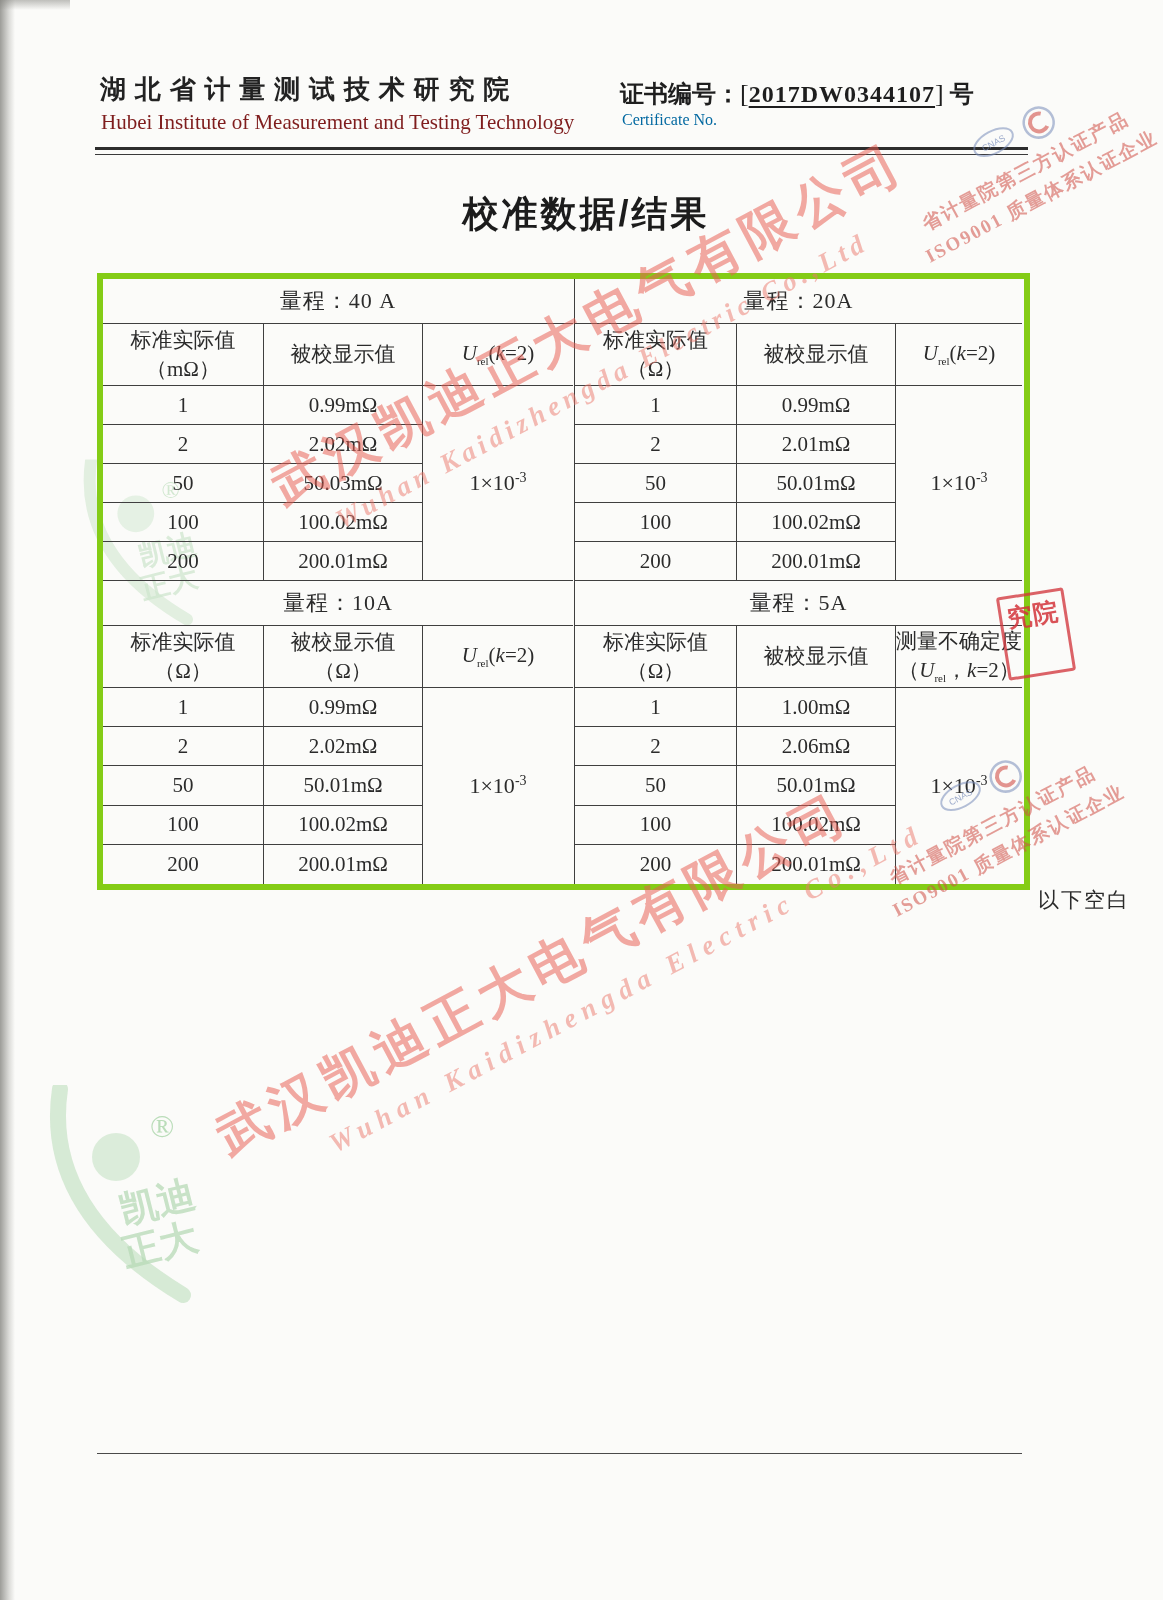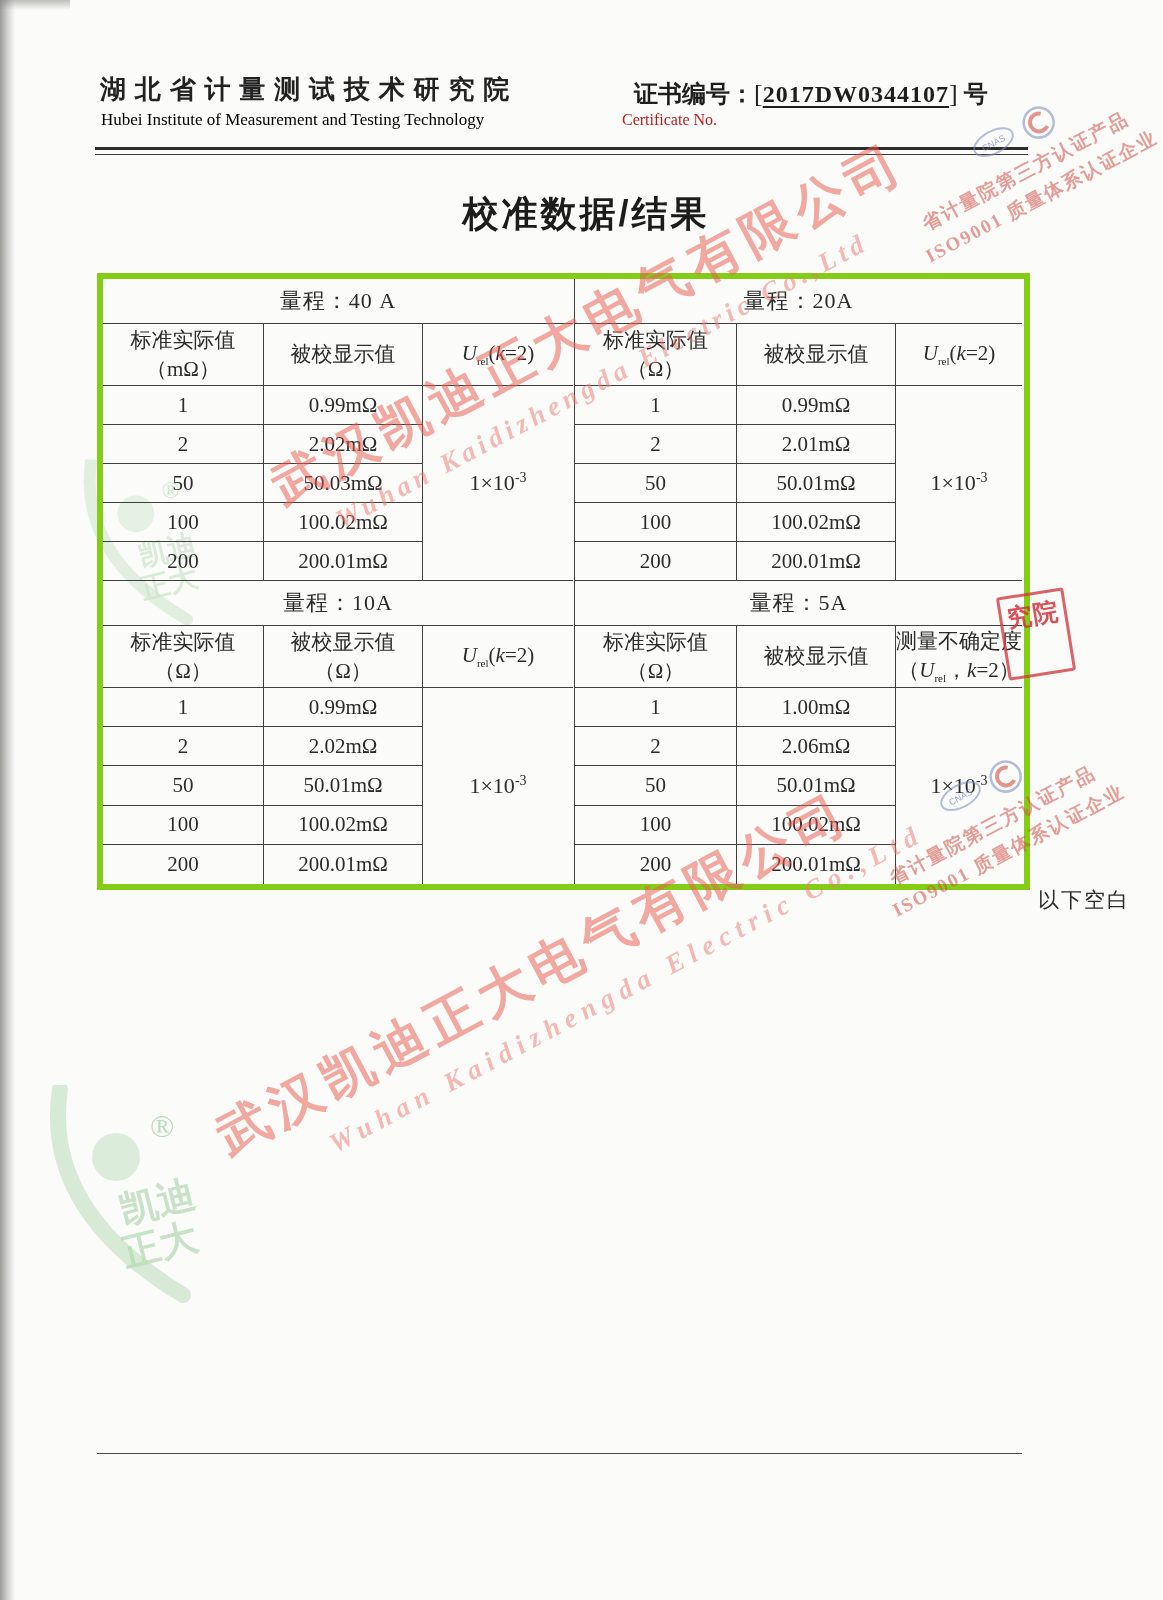--- a/index.html
+++ b/index.html
@@ -9,26 +9,26 @@
     font-family:"Liberation Serif","DejaVu Serif",serif; color:#2b2b2b;
   }
   
   .edge-left{position:absolute;left:0;top:0;width:15px;height:100%;
     background:linear-gradient(to right, rgba(125,125,120,.75), rgba(160,160,155,.35) 60%, rgba(0,0,0,0));z-index:4;}
   .edge-topleft{position:absolute;left:0;top:0;width:70px;height:10px;
     background:linear-gradient(to bottom, rgba(130,130,125,.5), rgba(0,0,0,0));z-index:4;}
   
   .org-cn{position:absolute;left:100px;top:72px;font-size:26px;font-weight:bold;
     letter-spacing:.34em;font-family:"Liberation Sans",sans-serif;color:#222;}
-  .org-en{position:absolute;left:101px;top:110px;font-size:17px;color:#000000;}
-  .cert-line{position:absolute;left:620px;top:78px;font-size:24px;font-weight:bold;color:#1e1e1e;margin-left:14px;}
+  .org-en{position:absolute;left:101px;top:110px;font-size:21px;color:#7f1d1d;}
+  .cert-line{position:absolute;left:620px;top:78px;font-size:24px;font-weight:bold;color:#1e1e1e;}
   .cert-no{font-family:"Liberation Serif",serif;font-weight:bold;letter-spacing:1px;
     text-decoration:underline;text-underline-offset:4px;}
   .cert-brk{font-weight:normal;font-size:26px;}
-  .cert-en{position:absolute;left:622px;top:111px;font-size:16px;font-weight:normal;color:#b91c1c;}
+  .cert-en{position:absolute;left:622px;top:111px;font-size:16px;font-weight:normal;color:#0369a1;}
   .dbl-rule{position:absolute;left:95px;top:147px;width:933px;height:4px;
     border-top:3px solid #2d2d2d;border-bottom:1.5px solid #3a3a3a;}
   
   .title-cn{position:absolute;left:0;top:190px;width:1130px;text-align:center;
     font-size:36px;font-weight:bold;letter-spacing:3px;color:#1c1c1c;
     font-family:"Liberation Sans",sans-serif;margin-left:21px;}
   .title-en{position:absolute;left:0;top:246px;width:1130px;text-align:center;
     font-size:20px;font-family:"Liberation Mono","DejaVu Sans Mono",monospace;color:#252525;}
   
   .cal-table{position:absolute;left:97px;top:273px;width:921px;height:605px;

